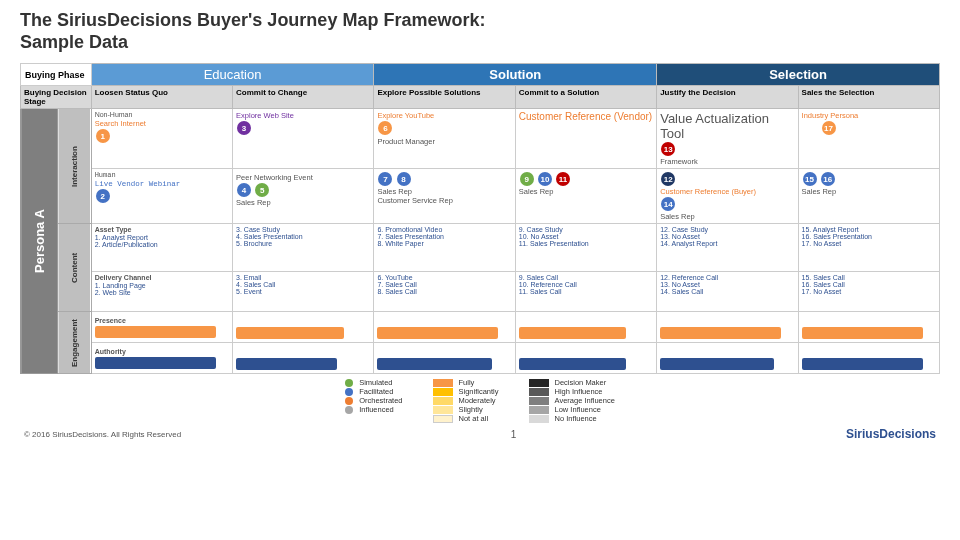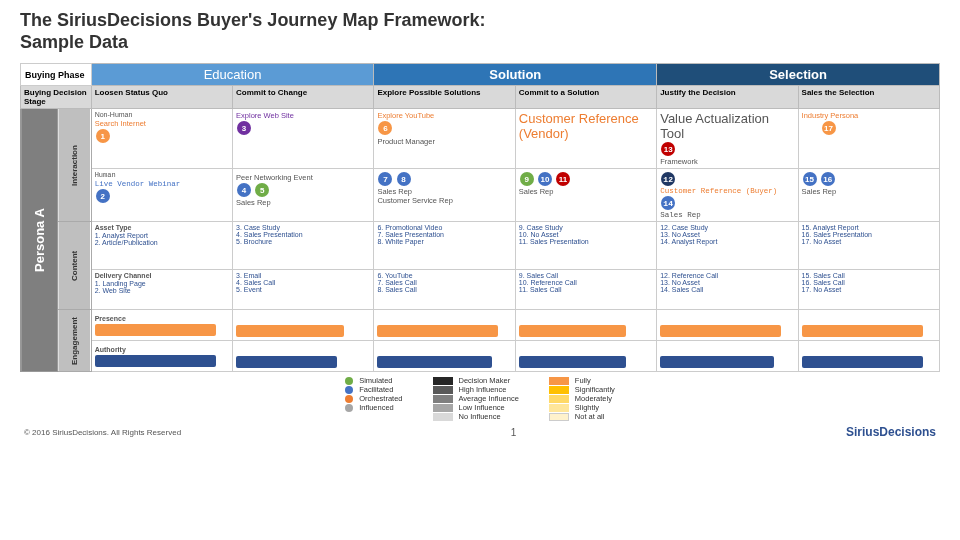--- a/index.html
+++ b/index.html
@@ -76,21 +76,21 @@
       <td style="border:1px solid #ccc; padding:2px 3px; vertical-align:top; font-size:7.5px; height:38px;">
         <div style="color:#7030a0; font-size:7.5px;">Explore Web Site</div>
         <span class="circle-num c-purple">3</span>
       </td>
       <td style="border:1px solid #ccc; padding:2px 3px; vertical-align:top; font-size:7.5px; height:38px;">
         <div style="color:#ed7d31; font-size:7.5px;">Explore YouTube</div>
         <span class="circle-num c-orange">6</span>
         <div style="color:#555; font-size:7.5px; margin-top:1px;">Product Manager</div>
       </td>
       <td style="border:1px solid #ccc; padding:2px 3px; vertical-align:top; font-size:7.5px; height:38px;">
-        <div style="color:#ed7d31; font-size:13px;">Customer Reference (Vendor)</div>
+        <div style="color:#ed7d31; font-size:10px;">Customer Reference (Vendor)</div>
       </td>
       <td style="border:1px solid #ccc; padding:2px 3px; vertical-align:top; font-size:7.5px; height:38px;">
         <div style="color:#555; font-size:13px;">Value Actualization Tool</div>
         <span class="circle-num c-red">13</span>
         <div style="color:#555; font-size:7.5px;">Framework</div>
       </td>
       <td style="border:1px solid #ccc; padding:2px 3px; vertical-align:top; font-size:7.5px; height:38px;">
         <div style="color:#ed7d31; font-size:7.5px;">Industry Persona</div>
         <span class="circle-num c-orange" style="margin-left:20px;">17</span>
       </td>
@@ -113,21 +113,21 @@
         <span class="circle-num c-blue">8</span>
         <div style="color:#555; font-size:7.5px;">Sales Rep</div>
         <div style="color:#555; font-size:7.5px;">Customer Service Rep</div>
       </td>
       <td style="border:1px solid #ccc; padding:2px 3px; vertical-align:top; font-size:7.5px; height:38px;">
         <span class="circle-num c-green">9</span>
         <span class="circle-num c-blue">10</span>
         <span class="circle-num c-red">11</span>
         <div style="color:#555; font-size:7.5px;">Sales Rep</div>
       </td>
-      <td style="border:1px solid #ccc; padding:2px 3px; vertical-align:top; font-size:7.5px; height:38px;font-family:Liberation Mono, monospace;">
+      <td style="border:1px solid #ccc; padding:2px 3px; vertical-align:top; font-size:7.5px; height:38px;">
         <span class="circle-num c-darkblue">12</span>
         <div style="color:#ed7d31; font-size:7.5px;">Customer Reference (Buyer)</div>
         <span class="circle-num c-blue">14</span>
         <div style="color:#555; font-size:7.5px;">Sales Rep</div>
       </td>
       <td style="border:1px solid #ccc; padding:2px 3px; vertical-align:top; font-size:7.5px; height:38px;">
         <span class="circle-num c-blue">15</span>
         <span class="circle-num c-blue">16</span>
         <div style="color:#555; font-size:7.5px;">Sales Rep</div>
       </td>
@@ -261,60 +261,60 @@
           <span class="legend-dot dot-orange" style="width:8px;height:8px;border-radius:50%;display:inline-block;margin-right:3px;background:#ed7d31;"></span>
           <span>Orchestrated</span>
         </div>
       <div class="legend-item">
           <span class="legend-dot dot-gray" style="width:8px;height:8px;border-radius:50%;display:inline-block;margin-right:3px;"></span>
           <span>Influenced</span>
         </div>
     </div>
     <div>
       <div class="legend-item">
+          <span style="width:20px;height:8px;display:inline-block;background:#f79646;margin-right:3px;"></span>
+          <span>Fully</span>
+        </div>
+      <div class="legend-item">
+          <span style="width:20px;height:8px;display:inline-block;background:#ffc000;margin-right:3px;"></span>
+          <span>Significantly</span>
+        </div>
+      <div class="legend-item">
+          <span style="width:20px;height:8px;display:inline-block;background:#ffd966;margin-right:3px;"></span>
+          <span>Moderately</span>
+        </div>
+      <div class="legend-item">
+          <span style="width:20px;height:8px;display:inline-block;background:#ffe699;margin-right:3px;"></span>
+          <span>Slightly</span>
+        </div>
+      <div class="legend-item">
+          <span style="width:20px;height:8px;display:inline-block;background:#fff2cc;border:1px solid #ccc;margin-right:3px;"></span>
+          <span>Not at all</span>
+        </div>
+    </div>
+    <div>
+      <div class="legend-item">
           <span style="width:20px;height:8px;display:inline-block;background:#262626;margin-right:3px;"></span>
           <span>Decision Maker</span>
         </div>
       <div class="legend-item">
           <span style="width:20px;height:8px;display:inline-block;background:#595959;margin-right:3px;"></span>
           <span>High Influence</span>
         </div>
       <div class="legend-item">
           <span style="width:20px;height:8px;display:inline-block;background:#7f7f7f;margin-right:3px;"></span>
           <span>Average Influence</span>
         </div>
       <div class="legend-item">
           <span style="width:20px;height:8px;display:inline-block;background:#a6a6a6;margin-right:3px;"></span>
           <span>Low Influence</span>
         </div>
       <div class="legend-item">
           <span style="width:20px;height:8px;display:inline-block;background:#d9d9d9;margin-right:3px;"></span>
           <span>No Influence</span>
-        </div>
-    </div>
-    <div>
-      <div class="legend-item">
-          <span style="width:20px;height:8px;display:inline-block;background:#f79646;margin-right:3px;"></span>
-          <span>Fully</span>
-        </div>
-      <div class="legend-item">
-          <span style="width:20px;height:8px;display:inline-block;background:#ffc000;margin-right:3px;"></span>
-          <span>Significantly</span>
-        </div>
-      <div class="legend-item">
-          <span style="width:20px;height:8px;display:inline-block;background:#ffd966;margin-right:3px;"></span>
-          <span>Moderately</span>
-        </div>
-      <div class="legend-item">
-          <span style="width:20px;height:8px;display:inline-block;background:#ffe699;margin-right:3px;"></span>
-          <span>Slightly</span>
-        </div>
-      <div class="legend-item">
-          <span style="width:20px;height:8px;display:inline-block;background:#fff2cc;border:1px solid #ccc;margin-right:3px;"></span>
-          <span>Not at all</span>
         </div>
     </div>
   </div>
 
   <div class="footer" style="margin-top:4px;">
     <div style="font-size:8px; color:#555;">© 2016 SiriusDecisions. All Rights Reserved</div>
     <div style="font-size:10px; color:#555;">1</div>
     <div style="font-size:12px; font-weight:bold; color:#2e5090;">SiriusDecisions</div>
   </div>
 </div>

